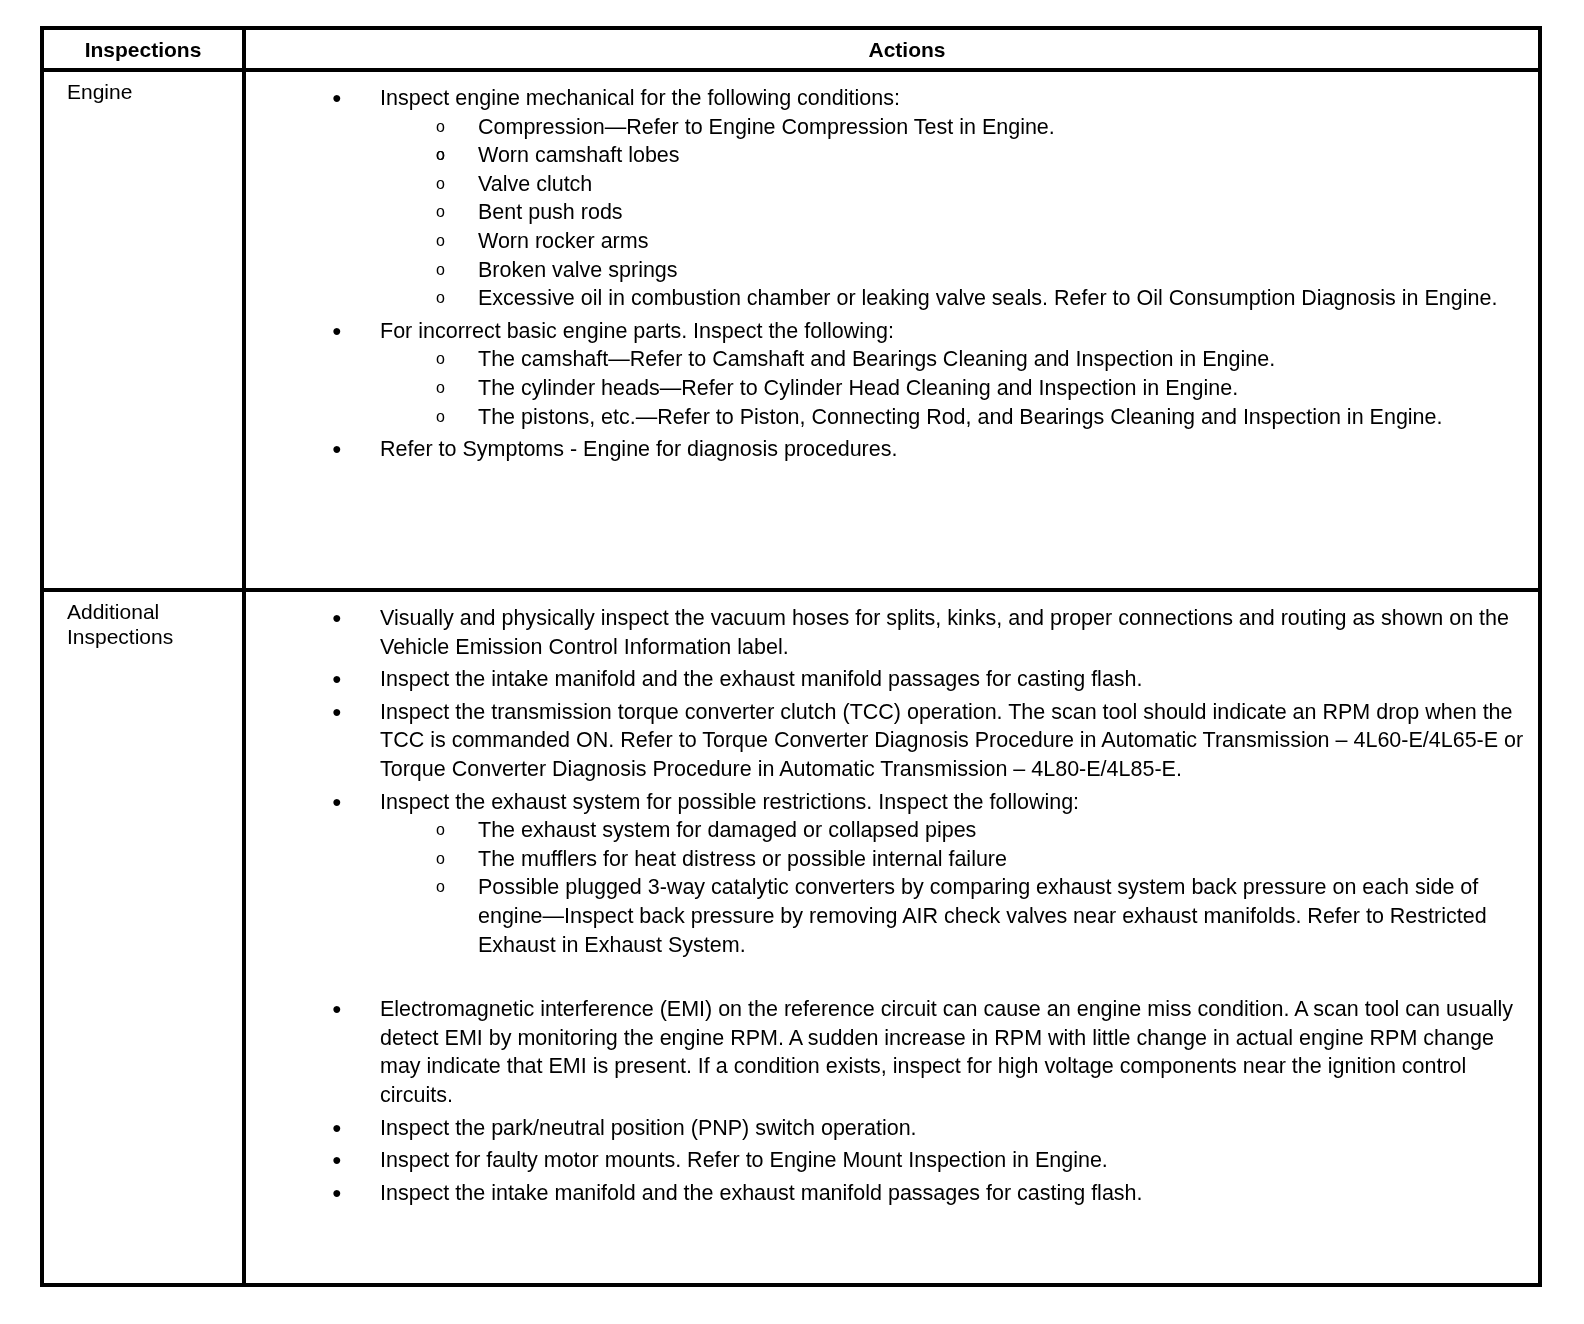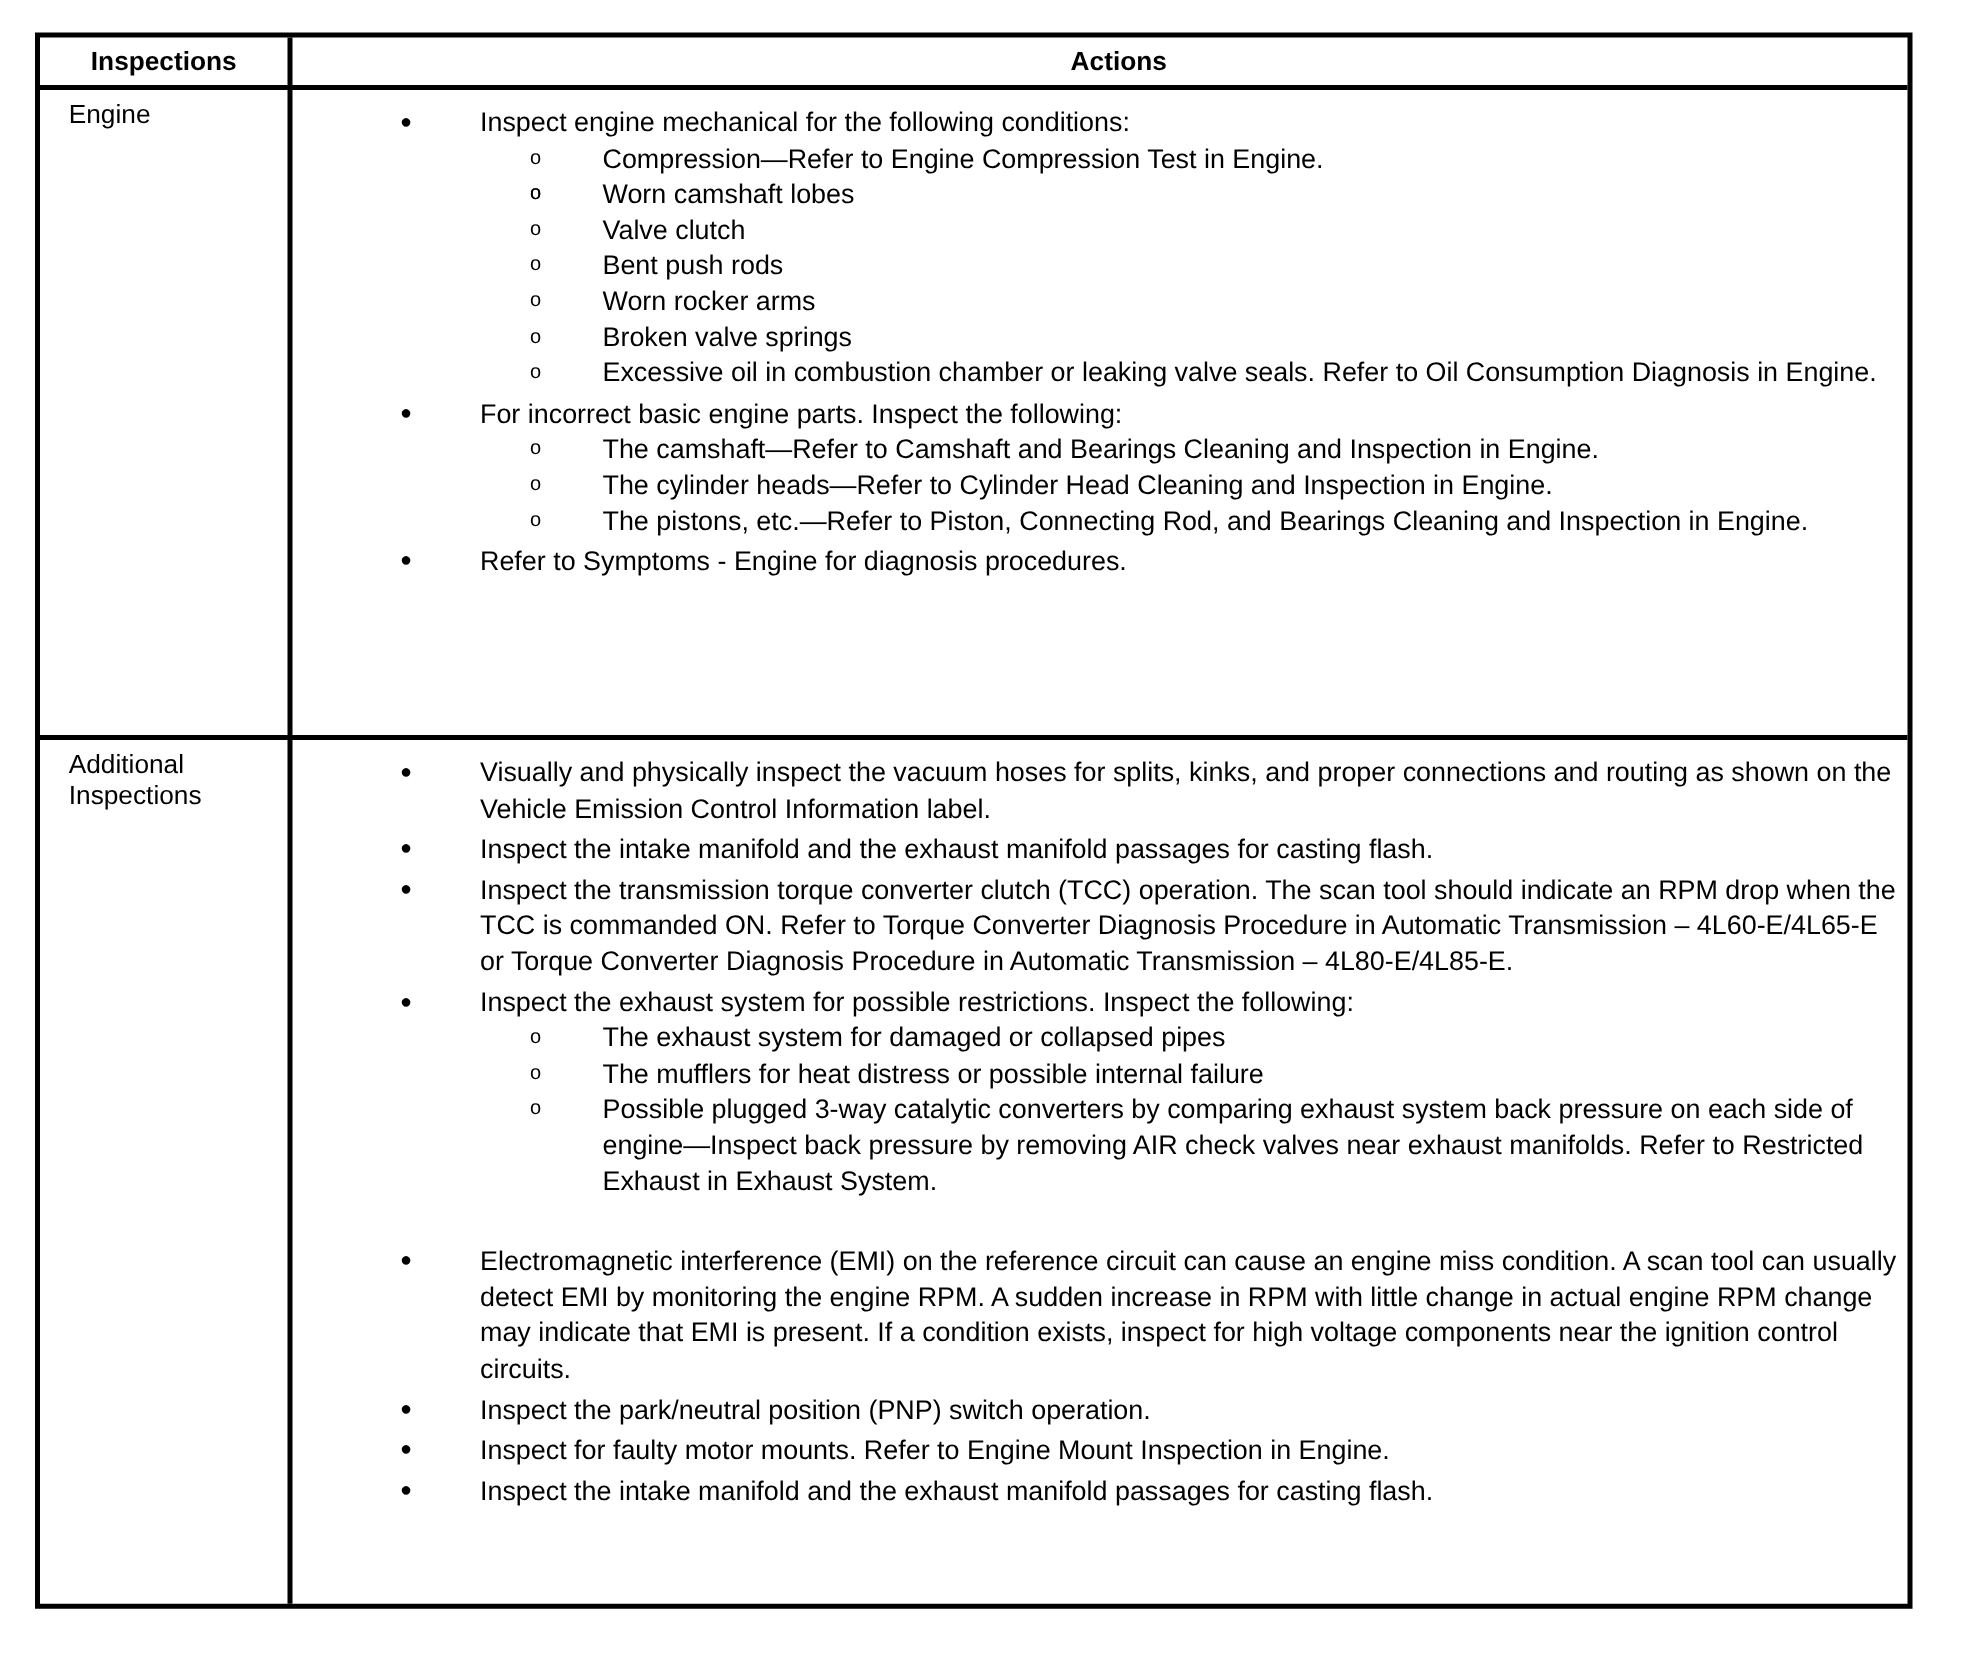--- a/index.html
+++ b/index.html
@@ -1,32 +1,32 @@
 <!DOCTYPE html>
 <html><head>
 <meta charset="utf-8">
 <style>
   html, body { margin:0; padding:0; background:#ffffff; }
   body { width:1584px; height:1324px; position:relative; font-family:"Liberation Sans", sans-serif; color:#000; }
-  .tbl { position:absolute; left:28px; top:26px; width:1494px; border:4px solid #000; box-sizing:content-box; }
+  .tbl { position:absolute; left:40px; top:26px; width:1494px; border:4px solid #000; box-sizing:content-box; }
   .row { display:flex; }
   .row + .row { border-top:4px solid #000; }
   .c1 { width:198px; border-right:4px solid #000; box-sizing:content-box; flex:none; }
   .c2 { flex:1; position:relative;padding-left:30px; }
   .hdr .c1, .hdr .c2 { height:38px; font-weight:bold; font-size:21px; text-align:center; line-height:40px; }
   .row-engine { height:516px; }
   .row-add { height:691px; }
   .label { font-size:21px; line-height:25px; padding:7px 0 0 23px; }
   ul.lvl1 { list-style:none; margin:0; padding:12px 0 0 0; font-size:21.5px; line-height:28.6px; }
   ul.lvl1 > li { position:relative; padding-left:104px; margin-bottom:4px; }
   ul.lvl1 > li > .b { position:absolute; left:56px; top:0; font-size:16px; }
   ul.lvl2 { list-style:none; margin:0; padding:0; }
   ul.lvl2 > li { position:relative; padding-left:98px; margin-left:0; }
   ul.lvl2 > li > .b2 { position:absolute; left:56px; top:0; font-size:16px; }
-  .txt { display:block; margin-left:16px; }
+  .txt { display:block; margin-left:0; }
   .sub .txt { }
   .spacer { height:28px; }
 </style>
 </head>
 <body>
 
 <div class="tbl">
   <div class="row hdr">
     <div class="c1">Inspections</div>
     <div class="c2">Actions</div>

